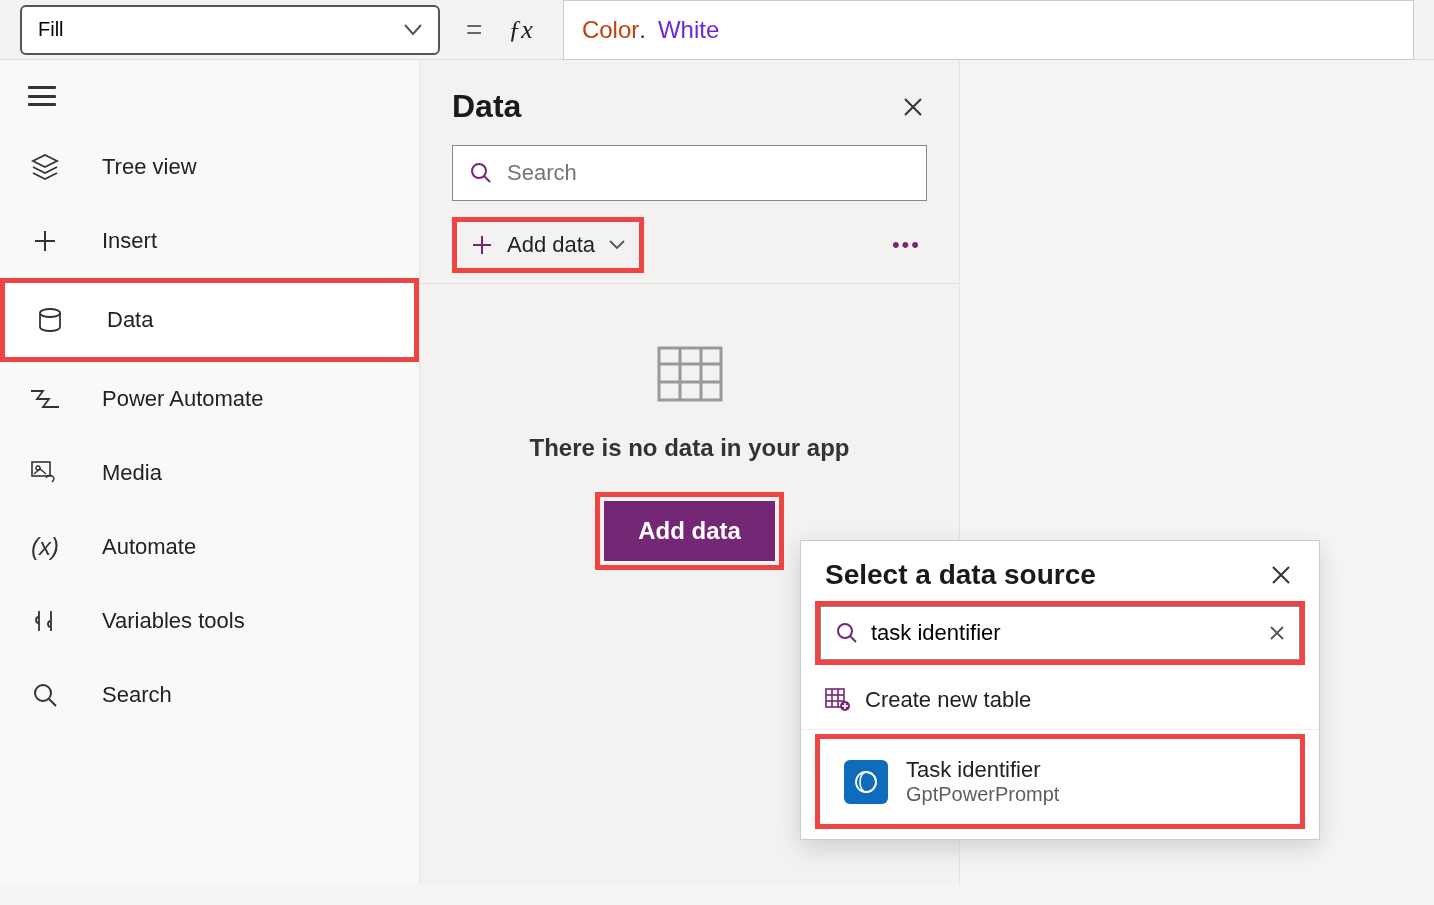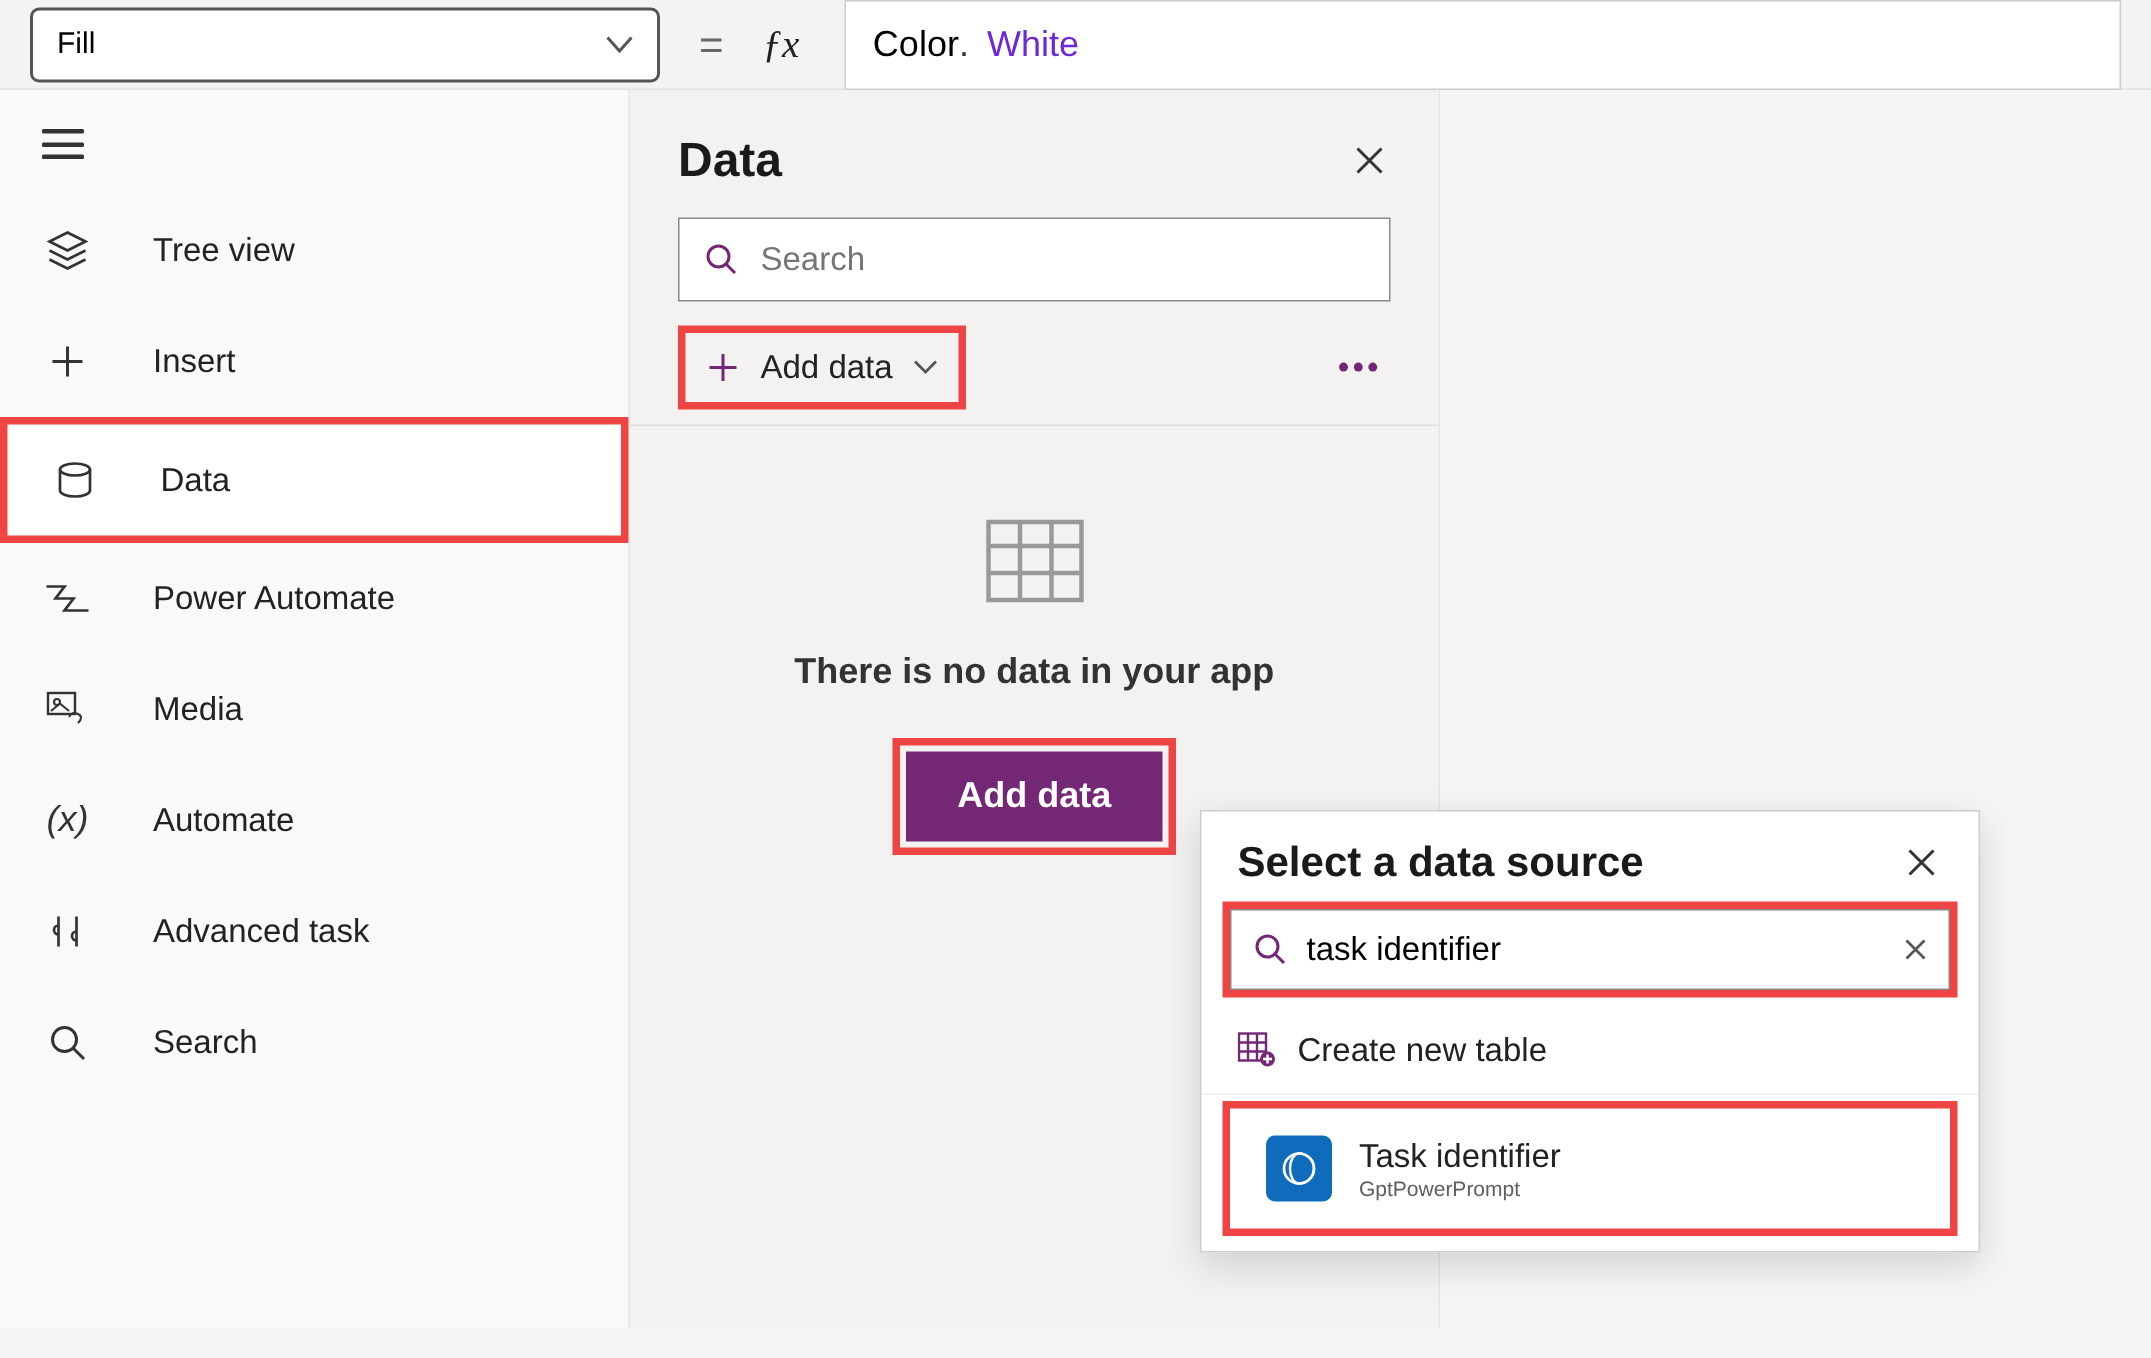--- a/index.html
+++ b/index.html
@@ -5,21 +5,21 @@
 * { box-sizing: border-box; margin: 0; padding: 0; font-family: "Segoe UI", Arial, sans-serif; }
 body { background: #f5f5f5; width: 1434px; height: 905px; overflow: hidden; position: relative; }
 
 
 .formula-bar { display: flex; align-items: center; height: 60px; background: #f3f3f3; border-bottom: 1px solid #e0e0e0; padding: 0 20px; gap: 20px; }
 .property-dropdown { width: 420px; height: 50px; border: 2px solid #555; border-radius: 6px; background: #fff; display: flex; align-items: center; justify-content: space-between; padding: 0 16px; font-size: 20px; }
 .property-dropdown .chevron { color: #555; }
 .equals { font-size: 28px; color: #666; margin: 0 6px; }
 .fx { font-family: 'Times New Roman', serif; font-style: italic; font-size: 26px; color: #222; margin-right: 10px; }
 .formula-input { flex: 1; height: 60px; border: 1px solid #ccc; background: #fff; padding: 0 18px; font-family: Consolas, monospace; font-size: 24px; display: flex; align-items: center; }
-.formula-input .tok-color { color: #000000; }
+.formula-input .tok-color { color: #c2410c; }
 .formula-input .tok-dot { color: #333; }
 .formula-input .tok-white { color: #6d28d9; margin-left: 12px; }
 
 
 .main { display: flex; height: calc(100% - 80px); }
 
 
 .leftnav { width: 420px; background: #faf9f8; border-right: 1px solid #e5e5e5; padding-top: 10px; }
 .hamburger { padding: 16px 28px 24px 28px; }
 .hamburger-icon { width: 28px; height: 20px; display: flex; flex-direction: column; justify-content: space-between; }
@@ -53,21 +53,21 @@
 .popup { position: absolute; left: 800px; top: 540px; width: 520px; background: #fff; border: 1px solid #ccc; box-shadow: 0 8px 24px rgba(0,0,0,0.15); z-index: 10; }
 .popup-header { display: flex; align-items: center; justify-content: space-between; padding: 18px 24px 10px 24px; }
 .popup-header h2 { font-size: 28px; font-weight: 600; color: #1b1a19; }
 .popup-search { margin: 6px 20px 4px 20px; height: 54px; border: 1px solid #8a8886; display: flex; align-items: center; padding: 0 14px; gap: 12px; }
 .popup-search input { border: none; outline: none; font-size: 22px; flex: 1; background: transparent; }
 .clear-x { color: #555; font-size: 18px; cursor: pointer; }
 .create-table-row { display: flex; align-items: center; gap: 14px; padding: 16px 24px; font-size: 22px; color: #222; border-bottom: 1px solid #eee; }
 .result-row { display: flex; align-items: center; gap: 18px; padding: 18px 24px; }
 .result-icon { width: 44px; height: 44px; background: #0f6cbd; border-radius: 6px; display: flex; align-items: center; justify-content: center; }
 .result-text .title { font-size: 22px; color: #222; }
-.result-text .sub { font-size: 14px; color: #605e5c; }
+.result-text .sub { font-size: 20px; color: #605e5c; }
 
 svg { display: block; }
 </style>
 </head>
 <body>
 
 <div class="formula-bar">
   <div class="property-dropdown">
     <span>Fill</span>
     <span class="chevron">
@@ -149,21 +149,21 @@
       <span class="nav-icon" style="font-size:24px;font-style:italic;">(x)</span>
       <span>Automate</span>
     </div>
 
     <div class="nav-item">
       <span class="nav-icon">
         <svg width="28" height="28" viewBox="0 0 28 28">
             <path d="M8 4 V24 M8 10 A3 3 0 1 0 8 16 M20 4 V24 M20 14 A3 3 0 1 0 20 20" stroke="#333" stroke-width="1.8" fill="none"></path>
           </svg>
       </span>
-      <span>Advanced task</span>
+      <span>Variables tools</span>
     </div>
 
     <div class="nav-item">
       <span class="nav-icon">
         <svg width="28" height="28" viewBox="0 0 28 28">
             <circle cx="12" cy="12" r="8" stroke="#333" stroke-width="2" fill="none"></circle>
             <path d="M18 18 L25 25" stroke="#333" stroke-width="2"></path>
           </svg>
       </span>
       <span>Search</span>

